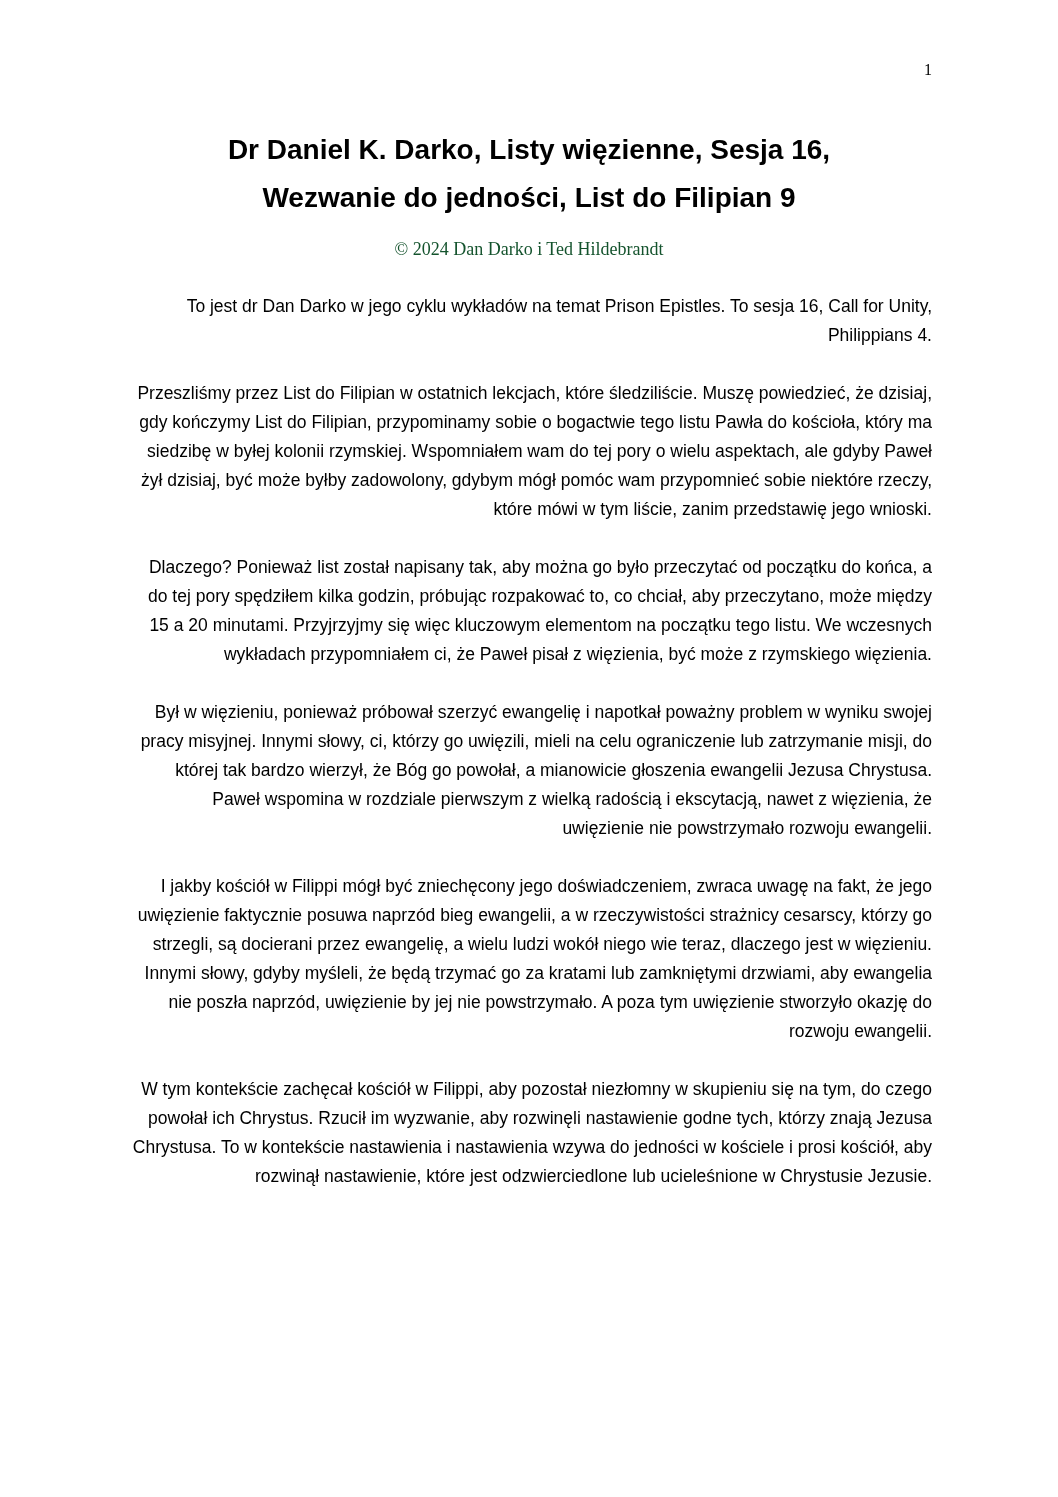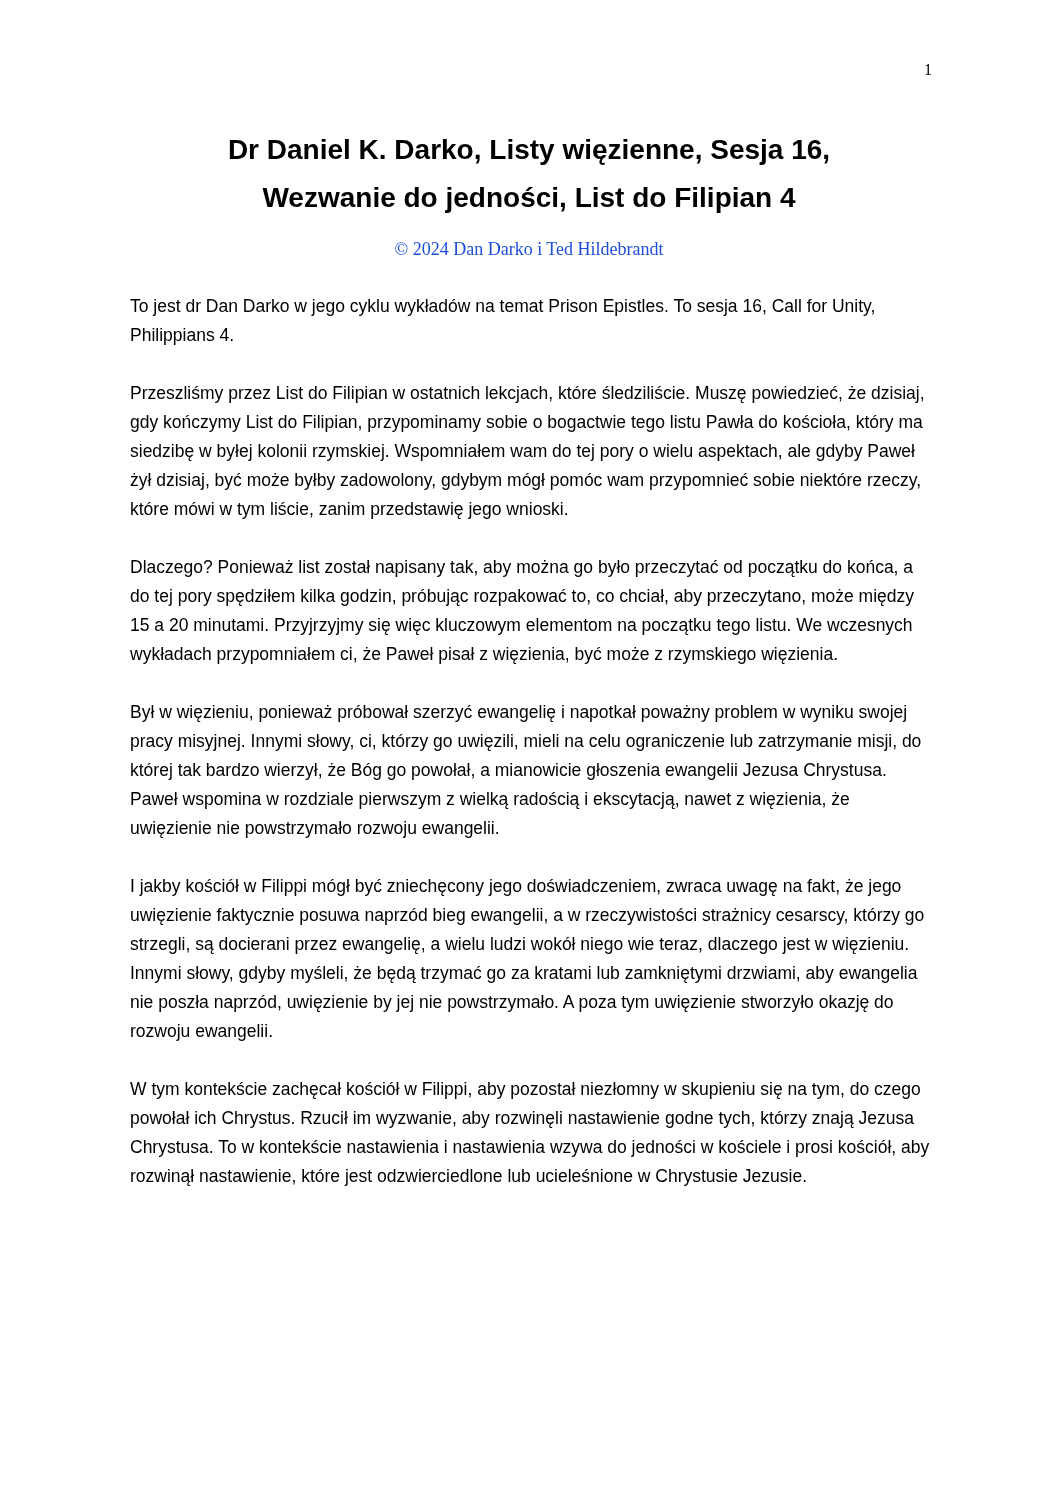--- a/index.html
+++ b/index.html
@@ -40,43 +40,43 @@
   }
   .doc-title .title-line {
     display: block;
   }
   .doc-copyright {
     margin-top: 1px;
     font-family: "Liberation Serif", serif;
     font-size: 18px;
     line-height: 22px;
     font-weight: 400;
-    color: #1d4ed8;
+    color: #14532d;
   }
   .doc-body {
     padding: 32px 126px 0 130px;
     font-size: 17.5px;
     line-height: 29px;
-    text-align: left;
+    text-align: right;
   }
   .doc-body p {
     margin: 0 0 29px 0;
   }
 </style>
 </head>
 <body>
 
 <div class="page">
 
   <div class="page-number">1</div>
 
   <header class="doc-header">
     <h1 class="doc-title">
       <span class="title-line">Dr Daniel K. Darko, Listy więzienne, Sesja 16,</span>
-      <span class="title-line">Wezwanie do jedności, List do Filipian 4</span>
+      <span class="title-line">Wezwanie do jedności, List do Filipian 9</span>
     </h1>
     <div class="doc-copyright">© 2024 Dan Darko i Ted Hildebrandt</div>
   </header>
 
   <main class="doc-body">
     <p>To jest dr Dan Darko w jego cyklu wykładów na temat Prison Epistles. To sesja 16, Call for Unity, Philippians 4.</p>
     <p>Przeszliśmy przez List do Filipian w ostatnich lekcjach, które śledziliście. Muszę powiedzieć, że dzisiaj, gdy kończymy List do Filipian, przypominamy sobie o bogactwie tego listu Pawła do kościoła, który ma siedzibę w byłej kolonii rzymskiej. Wspomniałem wam do tej pory o wielu aspektach, ale gdyby Paweł żył dzisiaj, być może byłby zadowolony, gdybym mógł pomóc wam przypomnieć sobie niektóre rzeczy, które mówi w tym liście, zanim przedstawię jego wnioski.</p>
     <p>Dlaczego? Ponieważ list został napisany tak, aby można go było przeczytać od początku do końca, a do tej pory spędziłem kilka godzin, próbując rozpakować to, co chciał, aby przeczytano, może między 15 a 20 minutami. Przyjrzyjmy się więc kluczowym elementom na początku tego listu. We wczesnych wykładach przypomniałem ci, że Paweł pisał z więzienia, być może z rzymskiego więzienia.</p>
     <p>Był w więzieniu, ponieważ próbował szerzyć ewangelię i napotkał poważny problem w wyniku swojej pracy misyjnej. Innymi słowy, ci, którzy go uwięzili, mieli na celu ograniczenie lub zatrzymanie misji, do której tak bardzo wierzył, że Bóg go powołał, a mianowicie głoszenia ewangelii Jezusa Chrystusa. Paweł wspomina w rozdziale pierwszym z wielką radością i ekscytacją, nawet z więzienia, że uwięzienie nie powstrzymało rozwoju ewangelii.</p>
     <p>I jakby kościół w Filippi mógł być zniechęcony jego doświadczeniem, zwraca uwagę na fakt, że jego uwięzienie faktycznie posuwa naprzód bieg ewangelii, a w rzeczywistości strażnicy cesarscy, którzy go strzegli, są docierani przez ewangelię, a wielu ludzi wokół niego wie teraz, dlaczego jest w więzieniu. Innymi słowy, gdyby myśleli, że będą trzymać go za kratami lub zamkniętymi drzwiami, aby ewangelia nie poszła naprzód, uwięzienie by jej nie powstrzymało. A poza tym uwięzienie stworzyło okazję do rozwoju ewangelii.</p>

